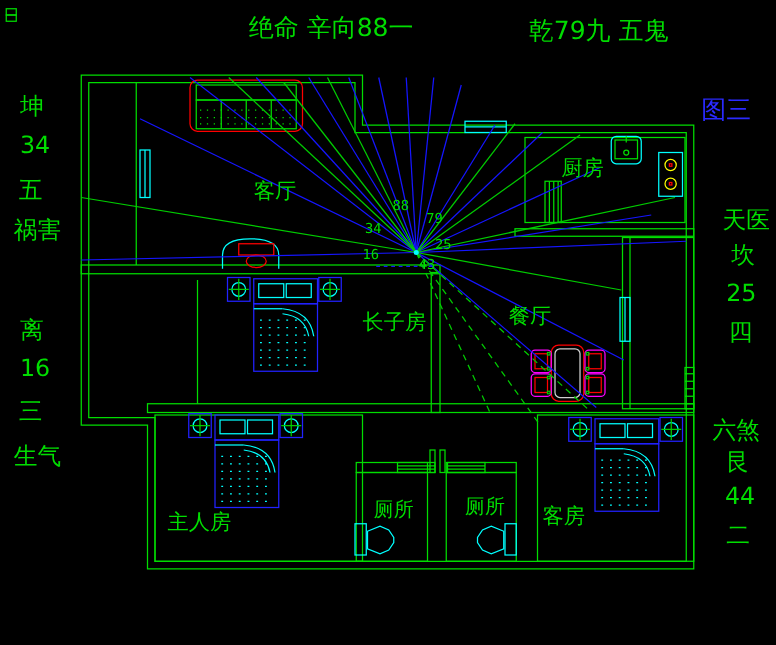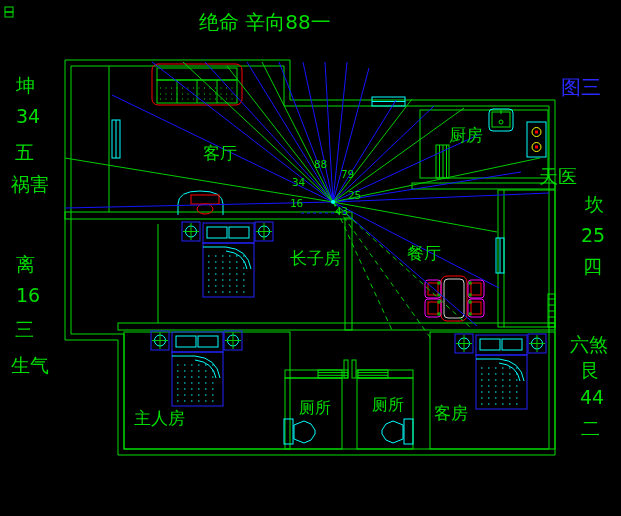--- a/index.html
+++ b/index.html
@@ -220,33 +220,34 @@
   </g>
   <circle cx="333" cy="202" r="2" fill="#00ffff"></circle>
 
   <g stroke="#00dd00" fill="none">
     <rect x="5" y="7" width="8" height="5"></rect>
         <rect x="5" y="12" width="8" height="5"></rect>
   </g>
 </svg>
 
 <div class="lbl" style="left:199px;top:12px;font-size:20px">绝命 辛向88一</div>
+<div class="lbl" style="left:423px;top:14px;font-size:20px">乾79九 五鬼</div>
 <div class="lbl blue" style="left:561px;top:41px;font-size:20px">图三</div>
 
 <div class="lbl" style="left:16px;top:76px">坤</div>
 <div class="lbl" style="left:16px;top:107px">34</div>
 <div class="lbl" style="left:15px;top:143px">五</div>
 <div class="lbl" style="left:11px;top:175px">祸害</div>
 
 <div class="lbl" style="left:16px;top:255px">离</div>
 <div class="lbl" style="left:16px;top:286px">16</div>
 <div class="lbl" style="left:15px;top:320px">三</div>
 <div class="lbl" style="left:11px;top:356px">生气</div>
 
-<div class="lbl" style="left:539px;top:167px">天医</div>
+<div class="lbl" style="left:578px;top:167px">天医</div>
 <div class="lbl" style="left:585px;top:195px">坎</div>
 <div class="lbl" style="left:581px;top:226px">25</div>
 <div class="lbl" style="left:583px;top:257px">四</div>
 
 <div class="lbl" style="left:570px;top:335px">六煞</div>
 <div class="lbl" style="left:581px;top:361px">艮</div>
 <div class="lbl" style="left:580px;top:388px">44</div>
 <div class="lbl" style="left:581px;top:419px">二</div>
 
 

